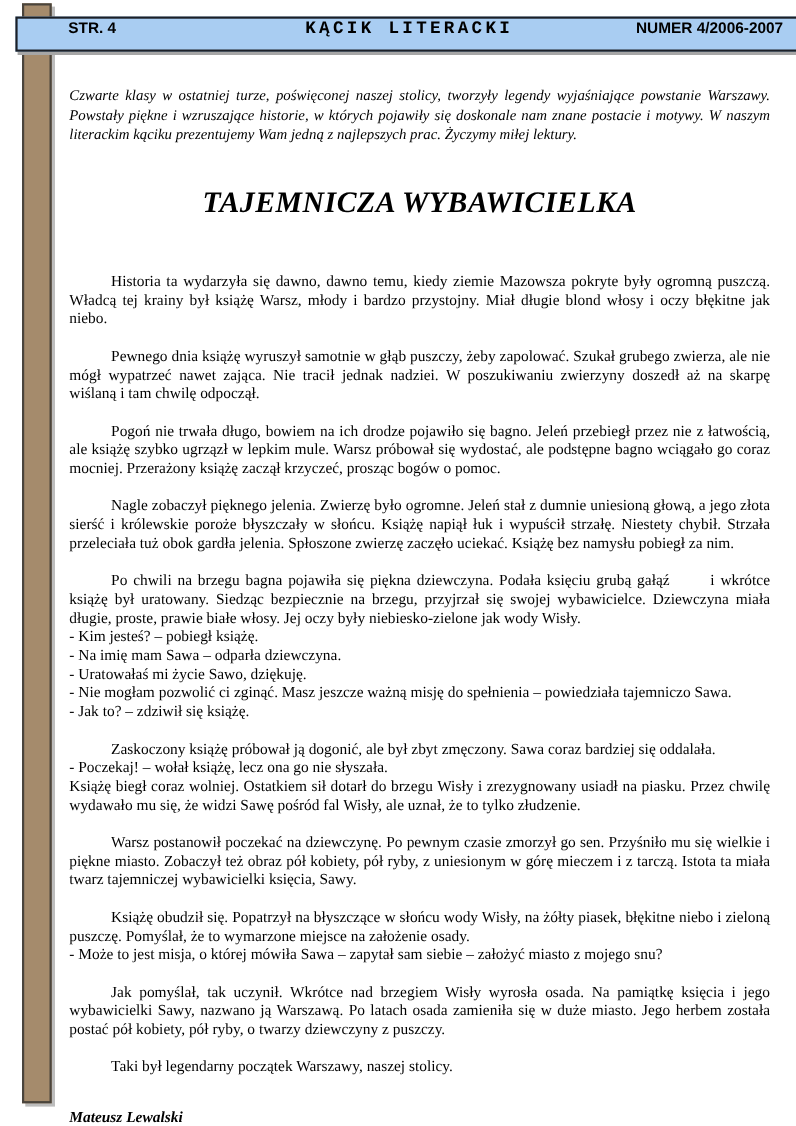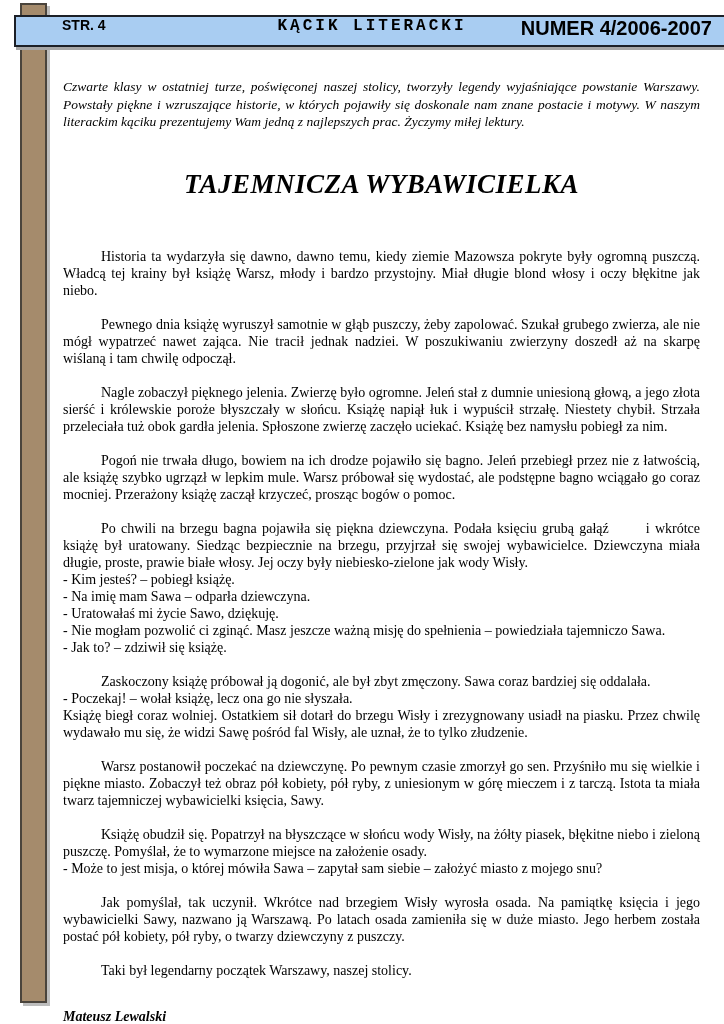--- a/index.html
+++ b/index.html
@@ -49,21 +49,21 @@
     font-weight:bold;
     font-size:16px;
     letter-spacing:3px;
     white-space:nowrap;
   }
   .header-right {
     margin-left:auto;
     margin-right:16px;
     font-family:"Liberation Sans", sans-serif;
     font-weight:bold;
-    font-size:20px;
+    font-size:14px;
     white-space:nowrap;
   }
   
   .content {
     position:absolute;
     left:63px; top:78px;
     width:637px;
     z-index:3;
   }
   .intro {
@@ -106,22 +106,22 @@
   <span class="header-center">KĄCIK LITERACKI</span>
   <span class="header-right">NUMER 4/2006-2007</span>
 </div>
 
 <div class="content">
   <p class="intro">Czwarte klasy w ostatniej turze, poświęconej naszej stolicy, tworzyły legendy wyjaśniające powstanie Warszawy. Powstały piękne i wzruszające historie, w których pojawiły się doskonale nam znane postacie i motywy. W naszym literackim kąciku prezentujemy Wam jedną z najlepszych prac. Życzymy miłej lektury.</p>
   <h1 class="story-title">TAJEMNICZA WYBAWICIELKA</h1>
   <div class="story-body">
       <p class="indent ">Historia ta wydarzyła się dawno, dawno temu, kiedy ziemie Mazowsza pokryte były ogromną puszczą. Władcą tej krainy był książę Warsz, młody i bardzo przystojny. Miał długie blond włosy i oczy błękitne jak niebo.</p>
       <p class="indent space-before">Pewnego dnia książę wyruszył samotnie w głąb puszczy, żeby zapolować. Szukał grubego zwierza, ale nie mógł wypatrzeć nawet zająca. Nie tracił jednak nadziei. W poszukiwaniu zwierzyny doszedł aż na skarpę wiślaną i tam chwilę odpoczął.</p>
+      <p class="indent space-before">Pogoń nie trwała długo, bowiem na ich drodze pojawiło się bagno. Jeleń przebiegł przez nie z łatwością, ale książę szybko ugrzązł w lepkim mule. Warsz próbował się wydostać, ale podstępne bagno wciągało go coraz mocniej. Przerażony książę zaczął krzyczeć, prosząc bogów o pomoc.</p>
       <p class="indent space-before">Nagle zobaczył pięknego jelenia. Zwierzę było ogromne. Jeleń stał z dumnie uniesioną głową, a jego złota sierść i królewskie poroże błyszczały w słońcu. Książę napiął łuk i wypuścił strzałę. Niestety chybił. Strzała przeleciała tuż obok gardła jelenia. Spłoszone zwierzę zaczęło uciekać. Książę bez namysłu pobiegł za nim.</p>
-      <p class="indent space-before">Pogoń nie trwała długo, bowiem na ich drodze pojawiło się bagno. Jeleń przebiegł przez nie z łatwością, ale książę szybko ugrzązł w lepkim mule. Warsz próbował się wydostać, ale podstępne bagno wciągało go coraz mocniej. Przerażony książę zaczął krzyczeć, prosząc bogów o pomoc.</p>
       <p class="indent space-before">Po chwili na brzegu bagna pojawiła się piękna dziewczyna. Podała księciu grubą gałąź &nbsp;&nbsp;&nbsp;&nbsp;&nbsp; i wkrótce książę był uratowany. Siedząc bezpiecznie na brzegu, przyjrzał się swojej wybawicielce. Dziewczyna miała długie, proste, prawie białe włosy. Jej oczy były niebiesko-zielone jak wody Wisły.</p>
       <p class="">- Kim jesteś? – pobiegł książę.</p>
       <p class="">- Na imię mam Sawa – odparła dziewczyna.</p>
       <p class="">- Uratowałaś mi życie Sawo, dziękuję.</p>
       <p class="">- Nie mogłam pozwolić ci zginąć. Masz jeszcze ważną misję do spełnienia – powiedziała tajemniczo Sawa.</p>
       <p class="">- Jak to? – zdziwił się książę.</p>
       <p class="indent space-before">Zaskoczony książę próbował ją dogonić, ale był zbyt zmęczony. Sawa coraz bardziej się oddalała.</p>
       <p class="">- Poczekaj! – wołał książę, lecz ona go nie słyszała.</p>
       <p class="">Książę biegł coraz wolniej. Ostatkiem sił dotarł do brzegu Wisły i zrezygnowany usiadł na piasku. Przez chwilę wydawało mu się, że widzi Sawę pośród fal Wisły, ale uznał, że to tylko złudzenie.</p>
       <p class="indent space-before">Warsz postanowił poczekać na dziewczynę. Po pewnym czasie zmorzył go sen. Przyśniło mu się wielkie i piękne miasto. Zobaczył też obraz pół kobiety, pół ryby, z uniesionym w górę mieczem i z tarczą. Istota ta miała twarz tajemniczej wybawicielki księcia, Sawy.</p>

